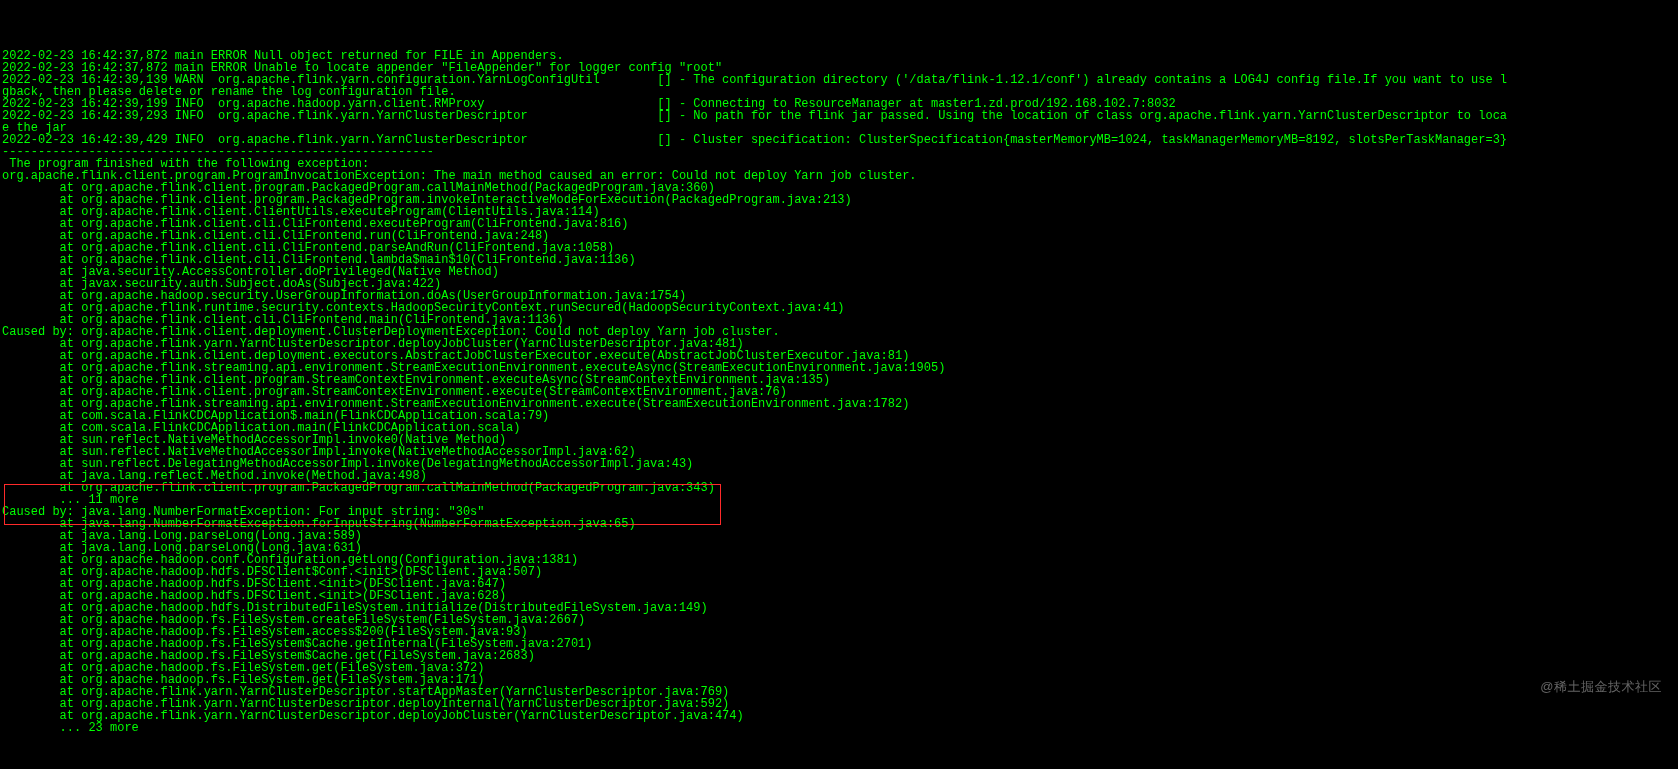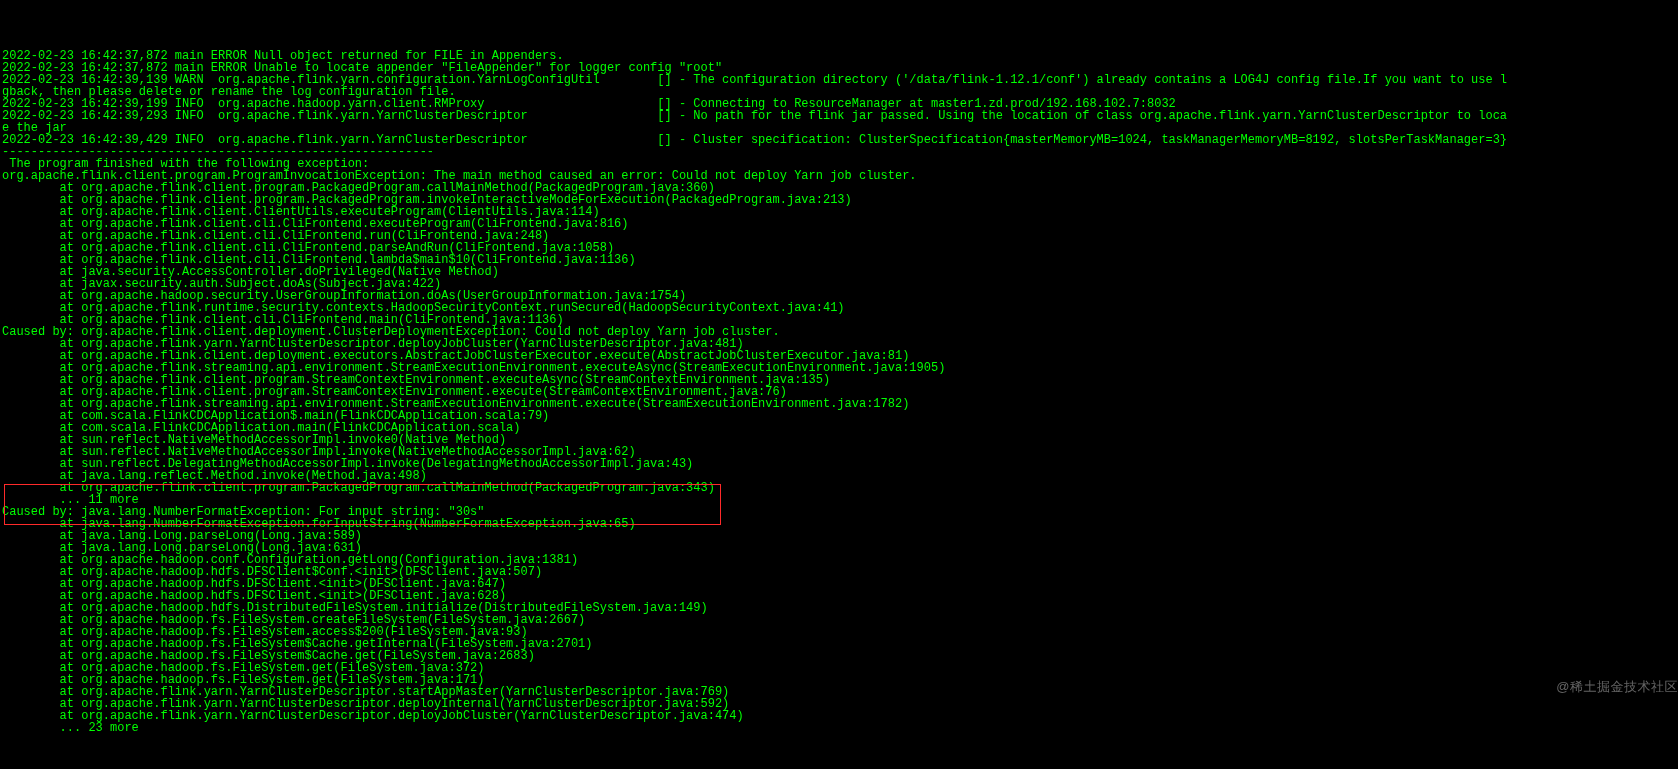--- a/index.html
+++ b/index.html
@@ -17,21 +17,21 @@
     position: relative;
   }
   .log-line { display: block; }
   .highlight-box {
     position: absolute;
     border: 1px solid #ff2a2a;
     pointer-events: none;
   }
   .watermark {
     position: absolute;
-    right: 0;
+    right: 16px;
     bottom: 76px;
     color: rgba(180,180,180,0.55);
     font-family: sans-serif;
     font-size: 13px;
     letter-spacing: 0.5px;
   }
 </style>
 </head>
 <body>
 

